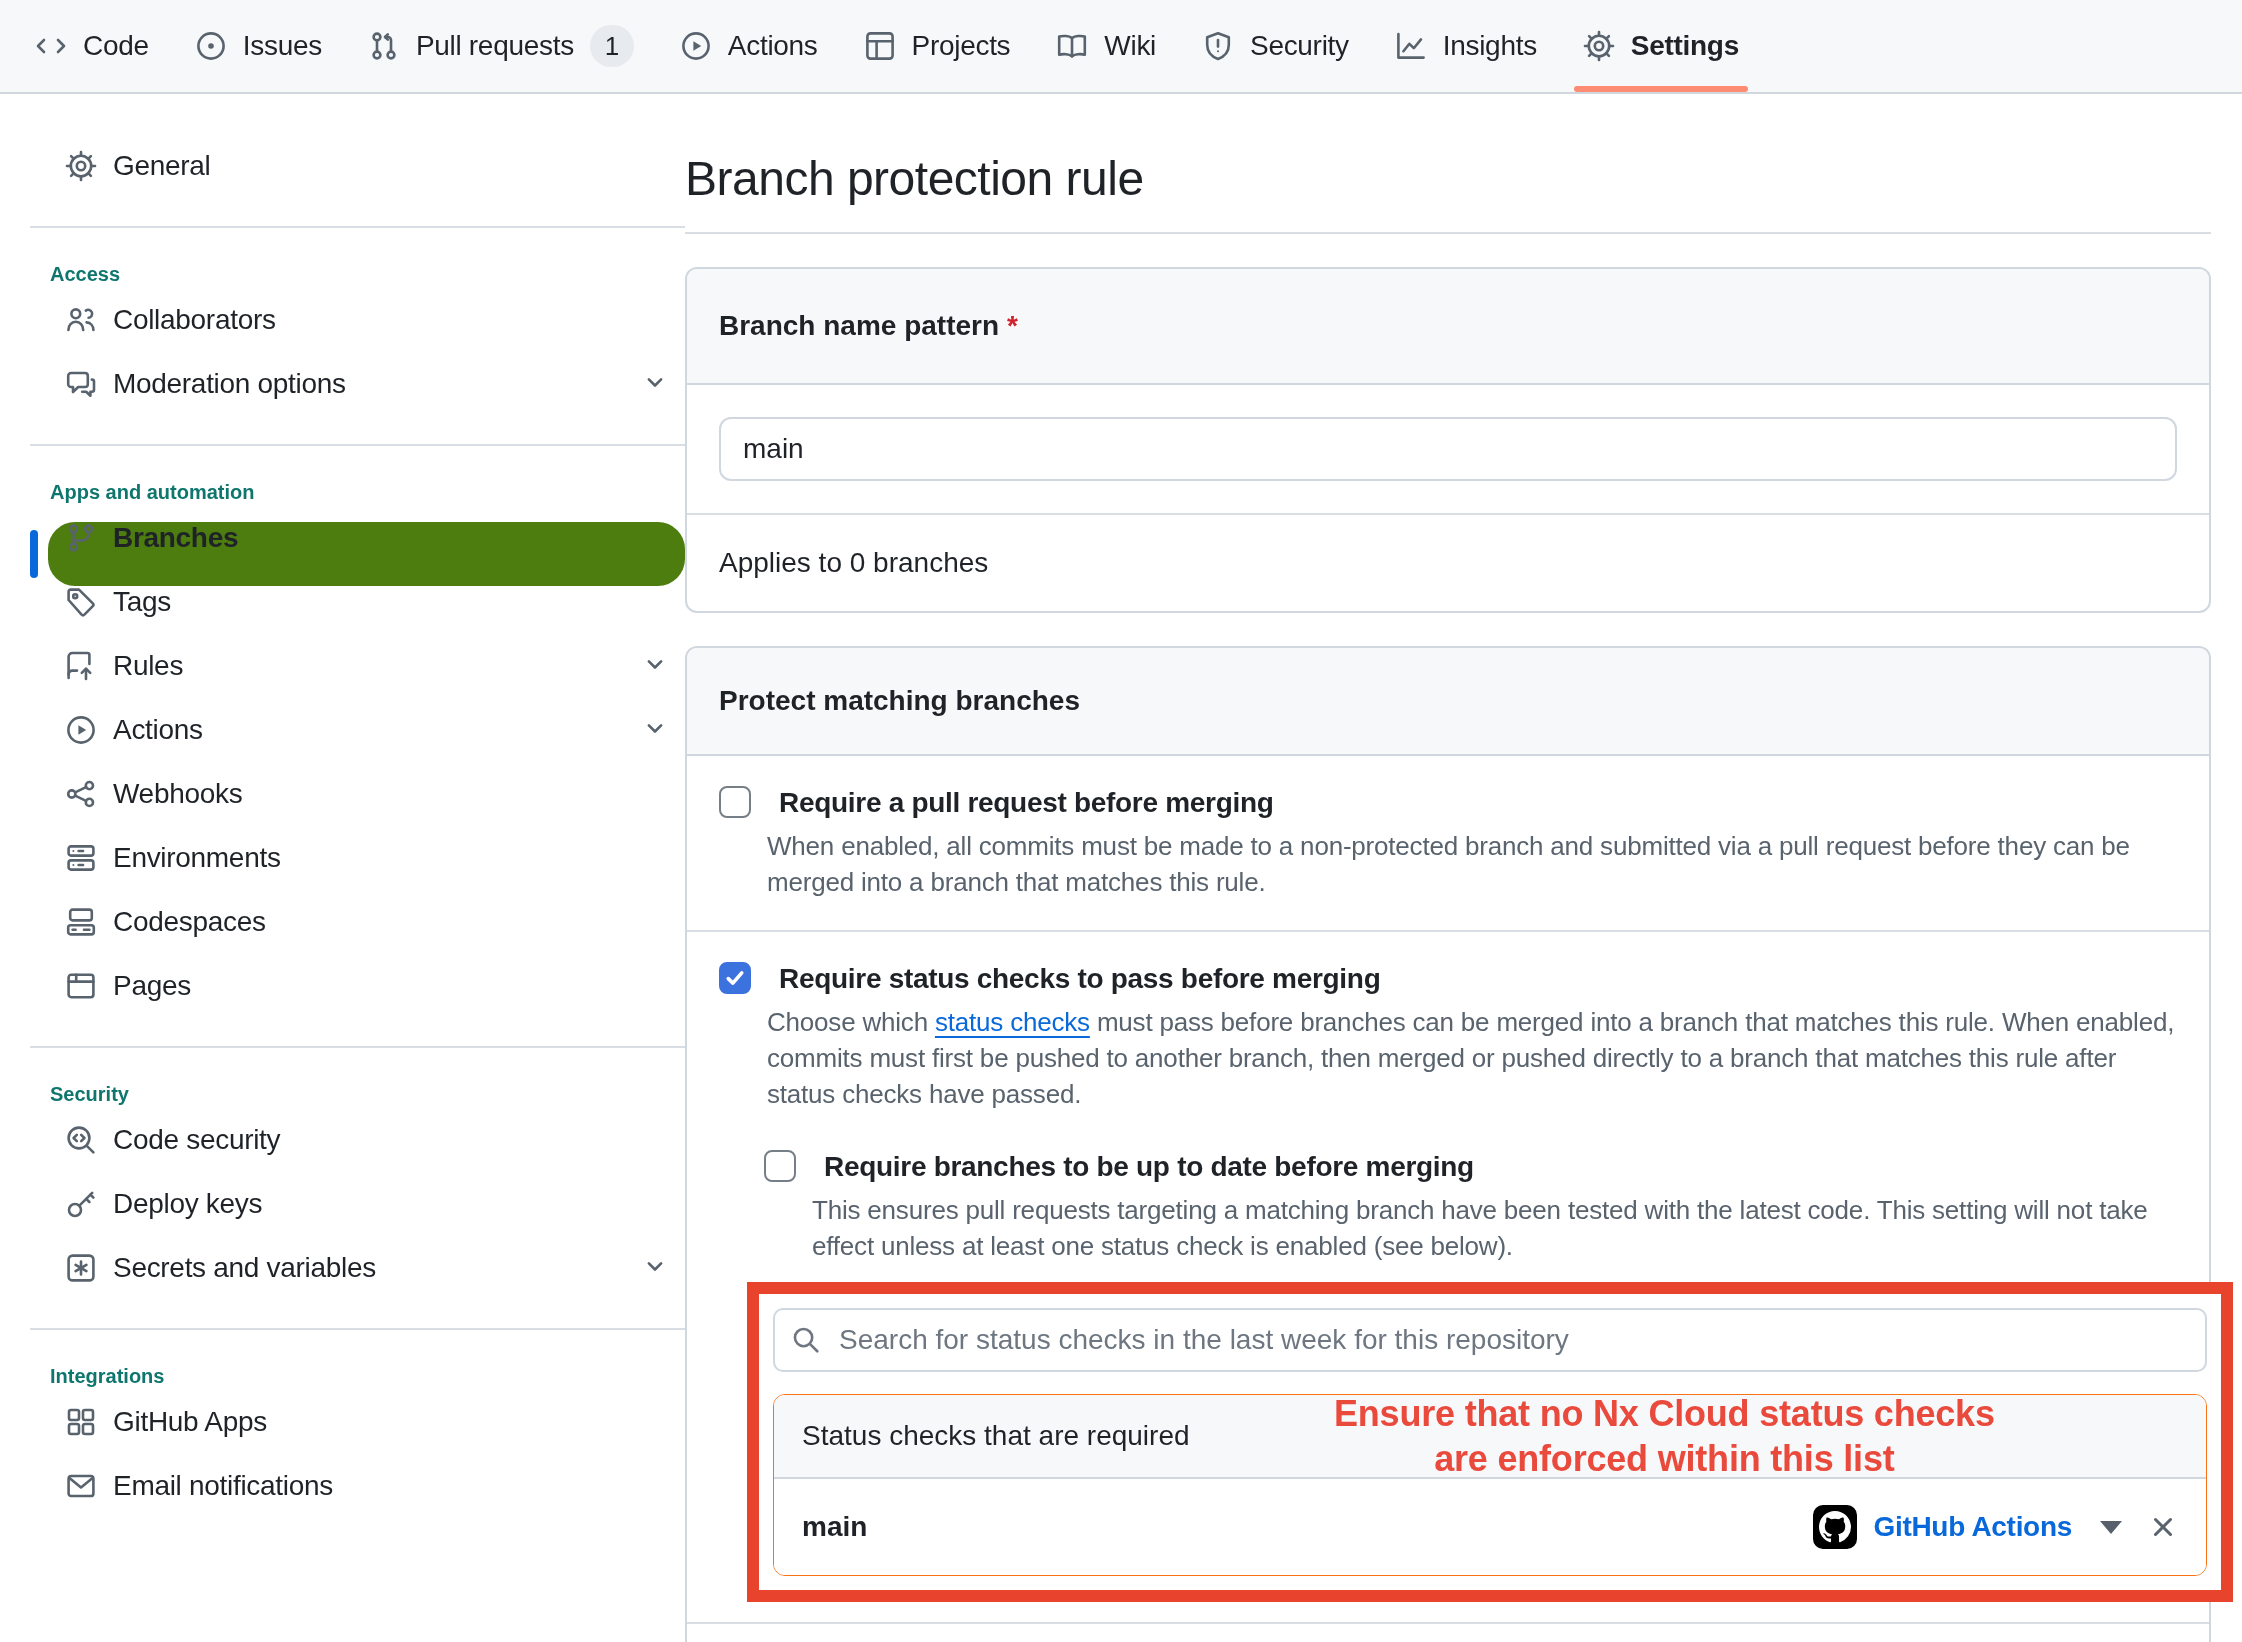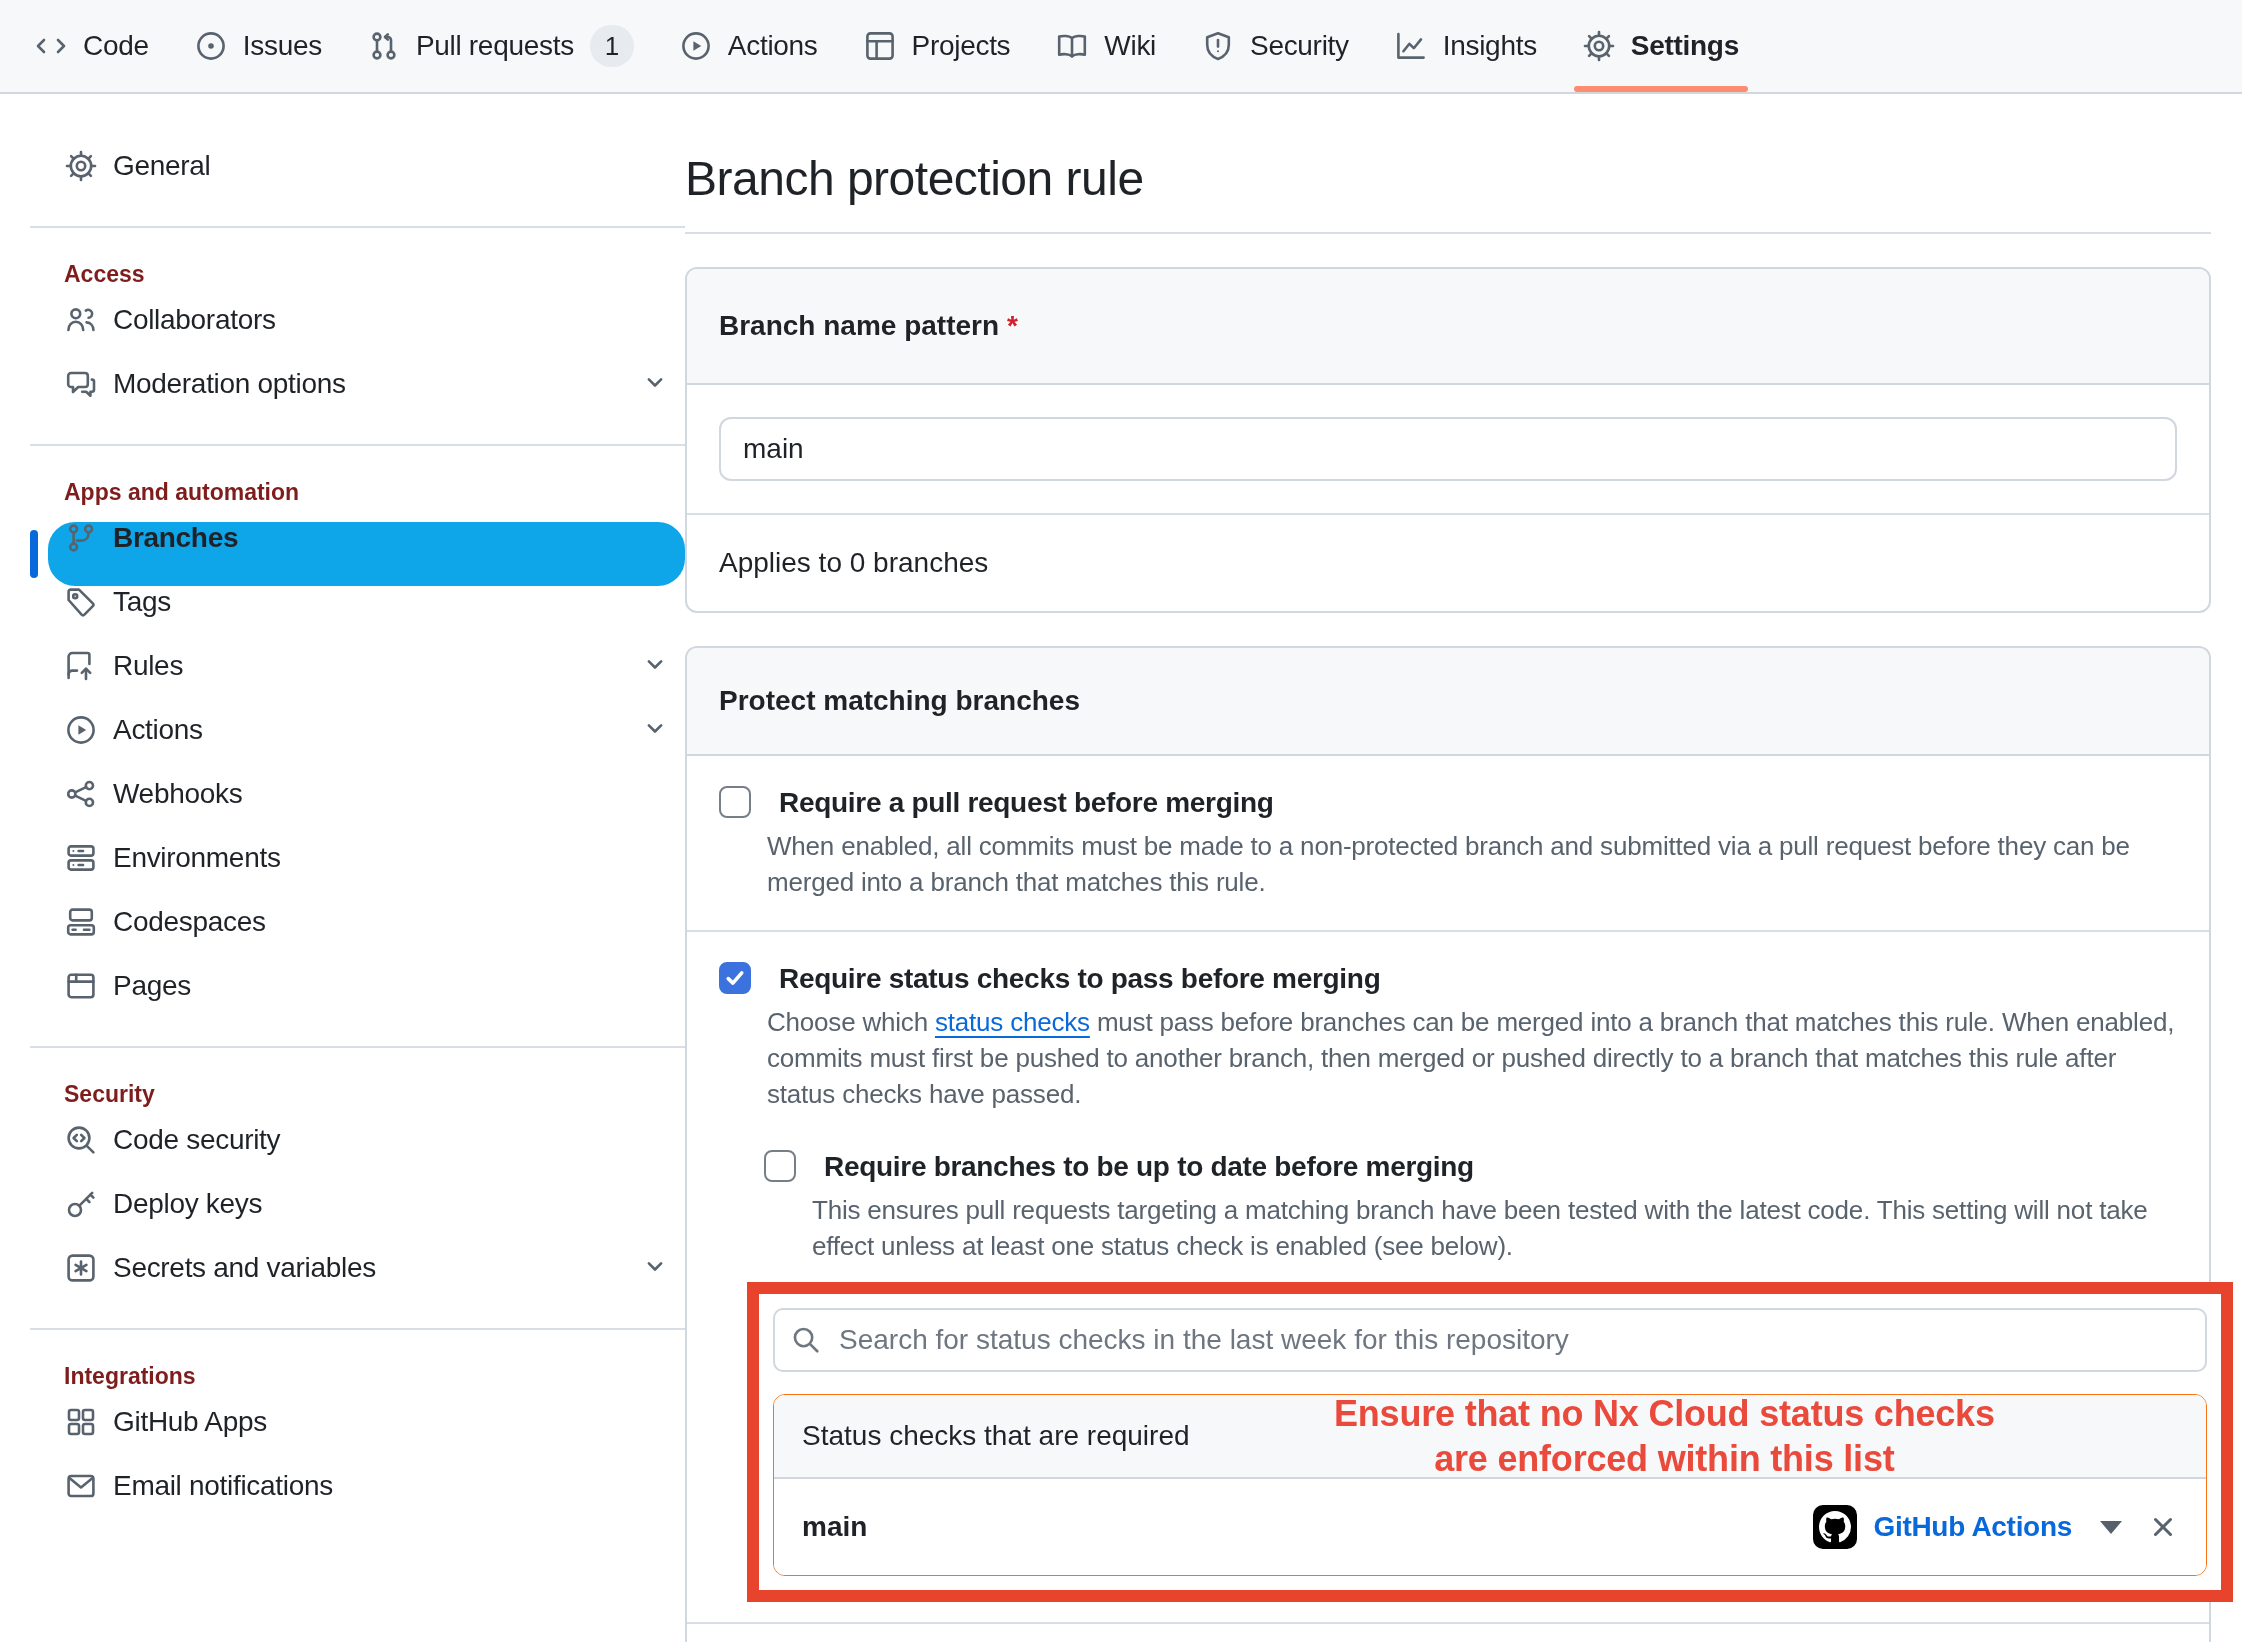--- a/index.html
+++ b/index.html
@@ -23,29 +23,29 @@
   .layout { display:flex; }
 
   
   .sidebar { width:685px; flex:none; padding:56px 0 0 30px; }
   .side-item { height:64px; margin-left:18px; display:flex; 
     padding:0 16px 0 17px; border-radius:12px; position:relative; font-size:28px;
     letter-spacing:-0.3px; cursor:pointer; }
   .side-item svg { width:32px; height:32px; stroke:#59636e; fill:none;
     stroke-width:1.3; stroke-linecap:round; stroke-linejoin:round; flex:none; }
   .side-item .lbl { margin-left:16px; }
-  .side-item.active { background:#0ea5e9; font-weight:700;border-radius:27px; }
+  .side-item.active { background:#4d7c0f; font-weight:700;border-radius:27px; }
   .side-item.active::before { content:""; position:absolute; left:-18px; top:8px;
     width:8px; height:48px; border-radius:4px; background:#0969da; }
   .side-chevron { margin-left:auto; }
   .side-chevron svg { width:28px; height:28px; stroke:#59636e; fill:none;
     stroke-width:1.5; stroke-linecap:round; stroke-linejoin:round; }
   .side-hr { border-top:2px solid #d8dee4; margin-top:12px; }
-  .side-title { margin:28px 0 0 34px; height:36px; line-height:36px;
-    font-size:23px; font-weight:700; color:#7f1d1d; }
+  .side-title { margin:28px 0 0 20px; height:36px; line-height:36px;
+    font-size:20px; font-weight:700; color:#0f766e; }
   .side-title + .side-item, .side-hr + .side-item { margin-top:12px; }
 
   
   .content { width:1526px; padding-top:56px; }
   h1.page-title { font-size:48px; font-weight:400; line-height:58px; letter-spacing:-0.5px; }
   .content-hr { border-top:2px solid #d8dee4; margin-top:24px; }
 
   .card { border:2px solid #d0d7de; border-radius:12px; margin-top:33px; background:#fff; }
   .card-header { background:#f6f8fa; border-bottom:2px solid #d0d7de;
     border-radius:10px 10px 0 0; padding:40px 32px; font-size:28px; font-weight:700; line-height:34px; }

